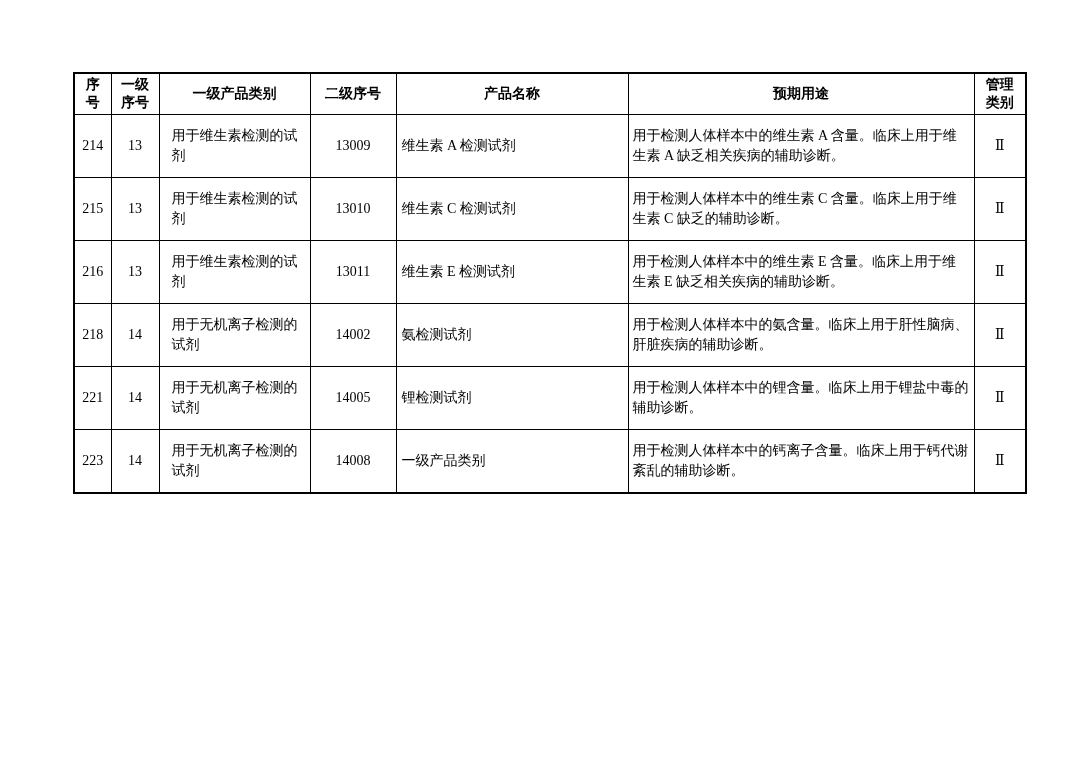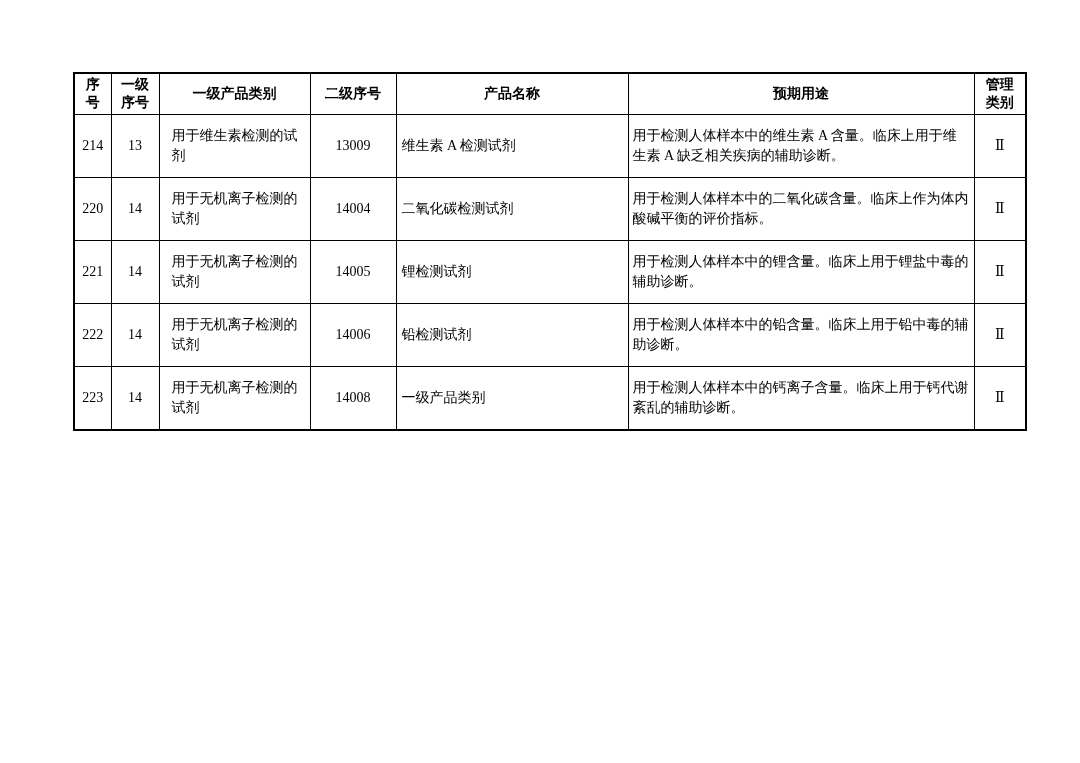--- a/index.html
+++ b/index.html
@@ -100,44 +100,53 @@
         <tr>
           <td class="center">214</td>
           <td class="center">13</td>
           <td class="left cell-category">用于维生素检测的试剂</td>
           <td class="center">13009</td>
           <td class="left">维生素 A 检测试剂</td>
           <td class="left cell-use">用于检测人体样本中的维生素 A 含量。临床上用于维生素 A 缺乏相关疾病的辅助诊断。</td>
           <td class="center">Ⅱ</td>
         </tr>
         <tr>
-          <td class="center">220</td>
+          <td class="center">215</td>
+          <td class="center">13</td>
+          <td class="left cell-category">用于维生素检测的试剂</td>
+          <td class="center">13010</td>
+          <td class="left">维生素 C 检测试剂</td>
+          <td class="left cell-use">用于检测人体样本中的维生素 C 含量。临床上用于维生素 C 缺乏的辅助诊断。</td>
+          <td class="center">Ⅱ</td>
+        </tr>
+        <tr>
+          <td class="center">216</td>
+          <td class="center">13</td>
+          <td class="left cell-category">用于维生素检测的试剂</td>
+          <td class="center">13011</td>
+          <td class="left">维生素 E 检测试剂</td>
+          <td class="left cell-use">用于检测人体样本中的维生素 E 含量。临床上用于维生素 E 缺乏相关疾病的辅助诊断。</td>
+          <td class="center">Ⅱ</td>
+        </tr>
+        <tr>
+          <td class="center">218</td>
           <td class="center">14</td>
           <td class="left cell-category">用于无机离子检测的试剂</td>
-          <td class="center">14004</td>
-          <td class="left">二氧化碳检测试剂</td>
-          <td class="left cell-use">用于检测人体样本中的二氧化碳含量。临床上作为体内酸碱平衡的评价指标。</td>
+          <td class="center">14002</td>
+          <td class="left">氨检测试剂</td>
+          <td class="left cell-use">用于检测人体样本中的氨含量。临床上用于肝性脑病、肝脏疾病的辅助诊断。</td>
           <td class="center">Ⅱ</td>
         </tr>
         <tr>
           <td class="center">221</td>
           <td class="center">14</td>
           <td class="left cell-category">用于无机离子检测的试剂</td>
           <td class="center">14005</td>
           <td class="left">锂检测试剂</td>
           <td class="left cell-use">用于检测人体样本中的锂含量。临床上用于锂盐中毒的辅助诊断。</td>
-          <td class="center">Ⅱ</td>
-        </tr>
-        <tr>
-          <td class="center">222</td>
-          <td class="center">14</td>
-          <td class="left cell-category">用于无机离子检测的试剂</td>
-          <td class="center">14006</td>
-          <td class="left">铅检测试剂</td>
-          <td class="left cell-use">用于检测人体样本中的铅含量。临床上用于铅中毒的辅助诊断。</td>
           <td class="center">Ⅱ</td>
         </tr>
         <tr>
           <td class="center">223</td>
           <td class="center">14</td>
           <td class="left cell-category">用于无机离子检测的试剂</td>
           <td class="center">14008</td>
           <td class="left">一级产品类别</td>
           <td class="left cell-use">用于检测人体样本中的钙离子含量。临床上用于钙代谢紊乱的辅助诊断。</td>
           <td class="center">Ⅱ</td>

